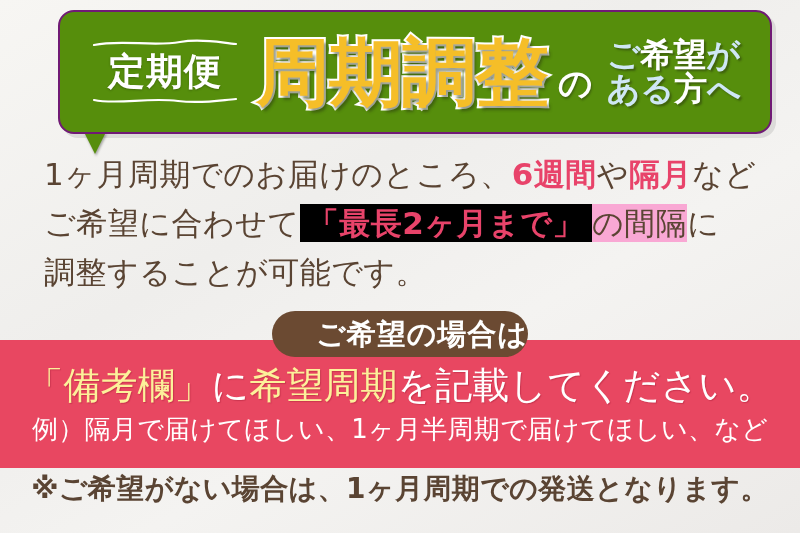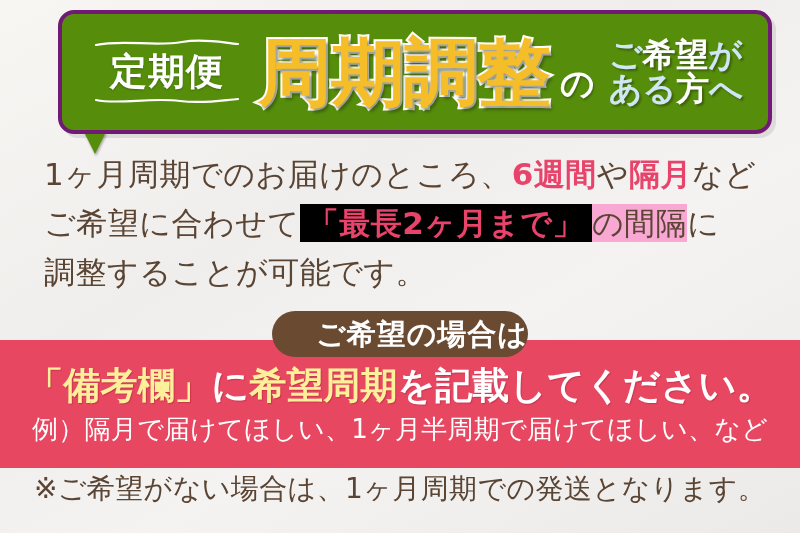--- a/index.html
+++ b/index.html
@@ -43,21 +43,21 @@
   }
   .header-box {
     position: absolute;
     left: 0;
     top: 0;
     width: 714px;
     height: 124px;
     box-sizing: border-box;
     border-radius: 16px;
     background: #568E0C;
-    border: 4px solid #701a75;
+    border: 2px solid #701a75;
     display: flex;
     align-items: center;
     overflow: visible;
   }
   .header-tail {
     position: absolute;
     left: 26px;
     top: 122px;
     width: 0;
     height: 0;
@@ -178,21 +178,21 @@
     left: 0;
     top: 0;
     width: 800px;
     height: 128px;
     text-align: center;
   }
   .pink-line1 {
     display: block;
     margin-top: 26px;
     font-size: 37px;
-    font-weight: 700;
+    font-weight: 400;
     color: #ffffff;
     letter-spacing: 0px;
     line-height: 1.08;
     white-space: nowrap;
     text-shadow: 1px 1px 1px rgba(150,20,45,.35);
   }
   .pink-line1 .y { color: #FCF19A; }
   .pink-line2 {
     display: block;
     margin-top: 9px;
@@ -224,21 +224,21 @@
 
   
   .footnote {
     position: absolute;
     left: 0;
     top: 472px;
     width: 800px;
     text-align: center;
     color: #5A4433;
     font-size: 28px;
-    font-weight: 400;
+    font-weight: 700;
     letter-spacing: .4px;
     white-space: nowrap;
     line-height: 1.2;
   }
 </style>
 </head>
 <body>
 
 <div id="banner">
 

